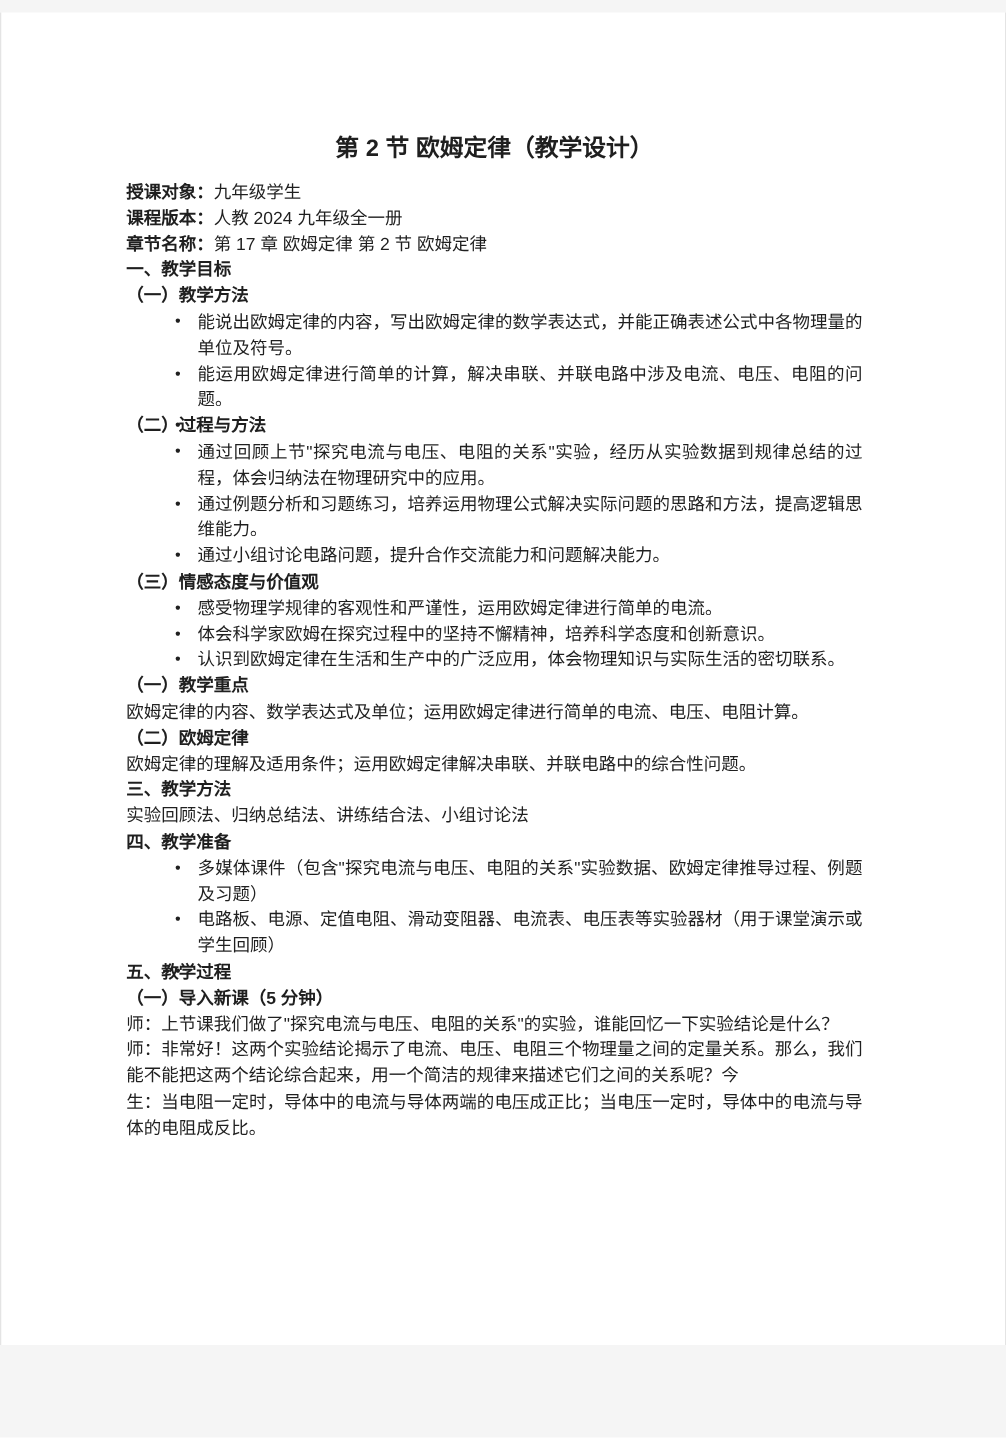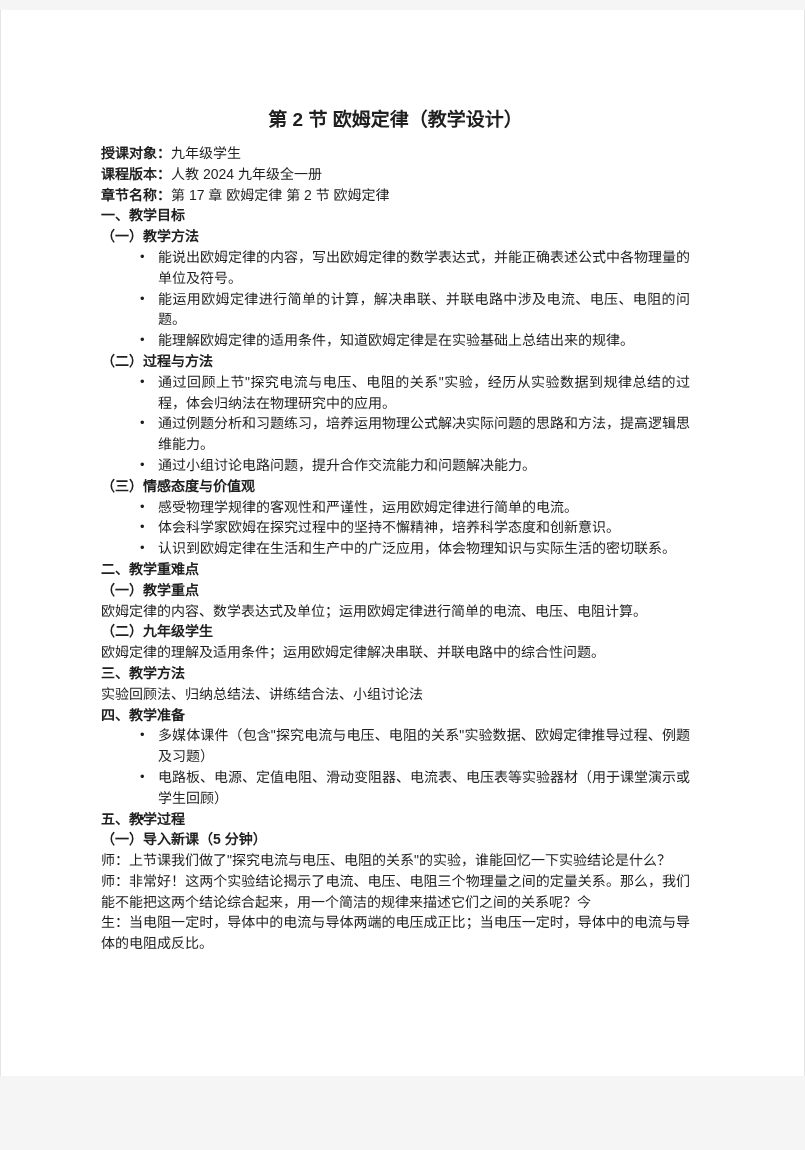--- a/index.html
+++ b/index.html
@@ -71,38 +71,37 @@
     <h1 class="doc-title">第 2 节 欧姆定律（教学设计）</h1>
     <div class="content" id="content">
         <div class="meta-line"><span class="bold">授课对象：</span><span>九年级学生</span></div>
         <div class="meta-line"><span class="bold">课程版本：</span><span>人教 2024 九年级全一册</span></div>
         <div class="meta-line"><span class="bold">章节名称：</span><span>第 17 章 欧姆定律 第 2 节 欧姆定律</span></div>
         <div class="h2">一、教学目标</div>
         <div class="h3">（一）教学方法</div>
         <ul class="bullets">
           <li><span class="dot">•</span><span>能说出欧姆定律的内容，写出欧姆定律的数学表达式，并能正确表述公式中各物理量的单位及符号。</span></li>
           <li><span class="dot">•</span><span>能运用欧姆定律进行简单的计算，解决串联、并联电路中涉及电流、电压、电阻的问题。</span></li>
-          <li><span class="dot">•</span><span>能理解欧姆定律的适用条件，知道欧姆定律是在实验基础上总结出来的规律。</span></li>
+          <li><span class="dot">•</span></li>
         </ul>
         <div class="h3">（二）过程与方法</div>
         <ul class="bullets">
           <li><span class="dot">•</span><span>通过回顾上节"探究电流与电压、电阻的关系"实验，经历从实验数据到规律总结的过程，体会归纳法在物理研究中的应用。</span></li>
           <li><span class="dot">•</span><span>通过例题分析和习题练习，培养运用物理公式解决实际问题的思路和方法，提高逻辑思维能力。</span></li>
           <li><span class="dot">•</span><span>通过小组讨论电路问题，提升合作交流能力和问题解决能力。</span></li>
         </ul>
         <div class="h3">（三）情感态度与价值观</div>
         <ul class="bullets">
           <li><span class="dot">•</span><span>感受物理学规律的客观性和严谨性，运用欧姆定律进行简单的电流。</span></li>
           <li><span class="dot">•</span><span>体会科学家欧姆在探究过程中的坚持不懈精神，培养科学态度和创新意识。</span></li>
           <li><span class="dot">•</span><span>认识到欧姆定律在生活和生产中的广泛应用，体会物理知识与实际生活的密切联系。</span></li>
         </ul>
-        <div class="h2">二、教学重难点</div>
         <div class="h3">（一）教学重点</div>
         <div class="para">欧姆定律的内容、数学表达式及单位；运用欧姆定律进行简单的电流、电压、电阻计算。</div>
-        <div class="h3">（二）九年级学生</div>
+        <div class="h3">（二）欧姆定律</div>
         <div class="para">欧姆定律的理解及适用条件；运用欧姆定律解决串联、并联电路中的综合性问题。</div>
         <div class="h2">三、教学方法</div>
         <div class="para">实验回顾法、归纳总结法、讲练结合法、小组讨论法</div>
         <div class="h2">四、教学准备</div>
         <ul class="bullets">
           <li><span class="dot">•</span><span>多媒体课件（包含"探究电流与电压、电阻的关系"实验数据、欧姆定律推导过程、例题及习题）</span></li>
           <li><span class="dot">•</span><span>电路板、电源、定值电阻、滑动变阻器、电流表、电压表等实验器材（用于课堂演示或学生回顾）</span></li>
           <li><span class="dot">•</span></li>
         </ul>
         <div class="h2">五、教学过程</div>

